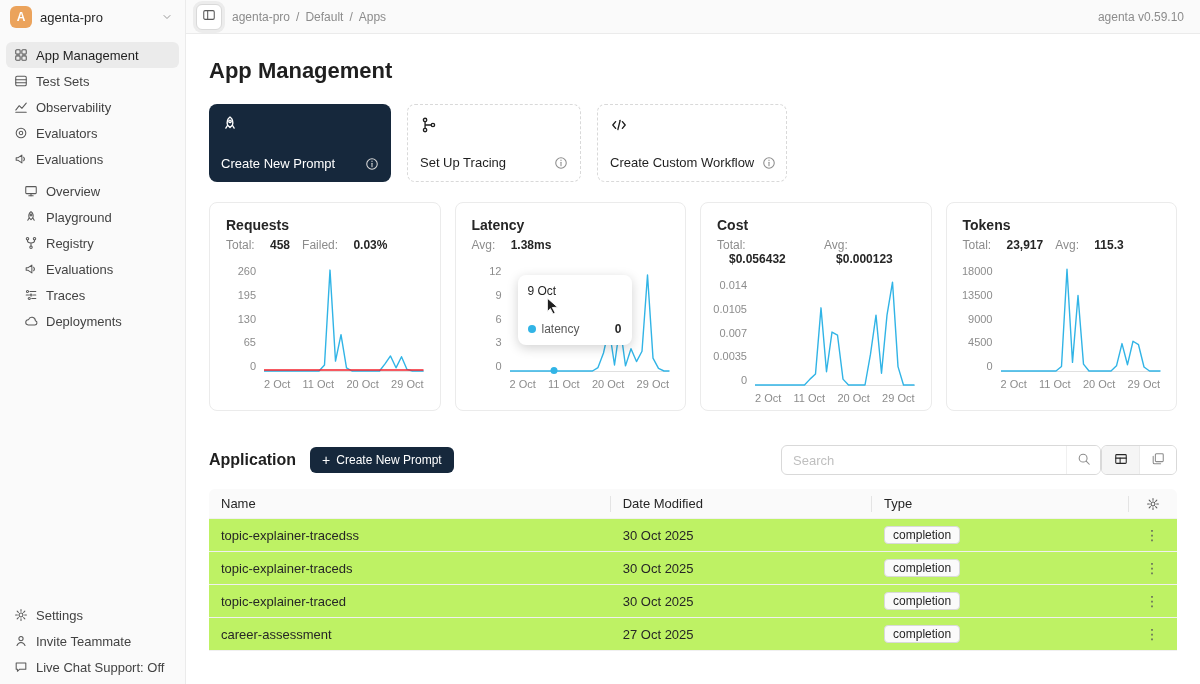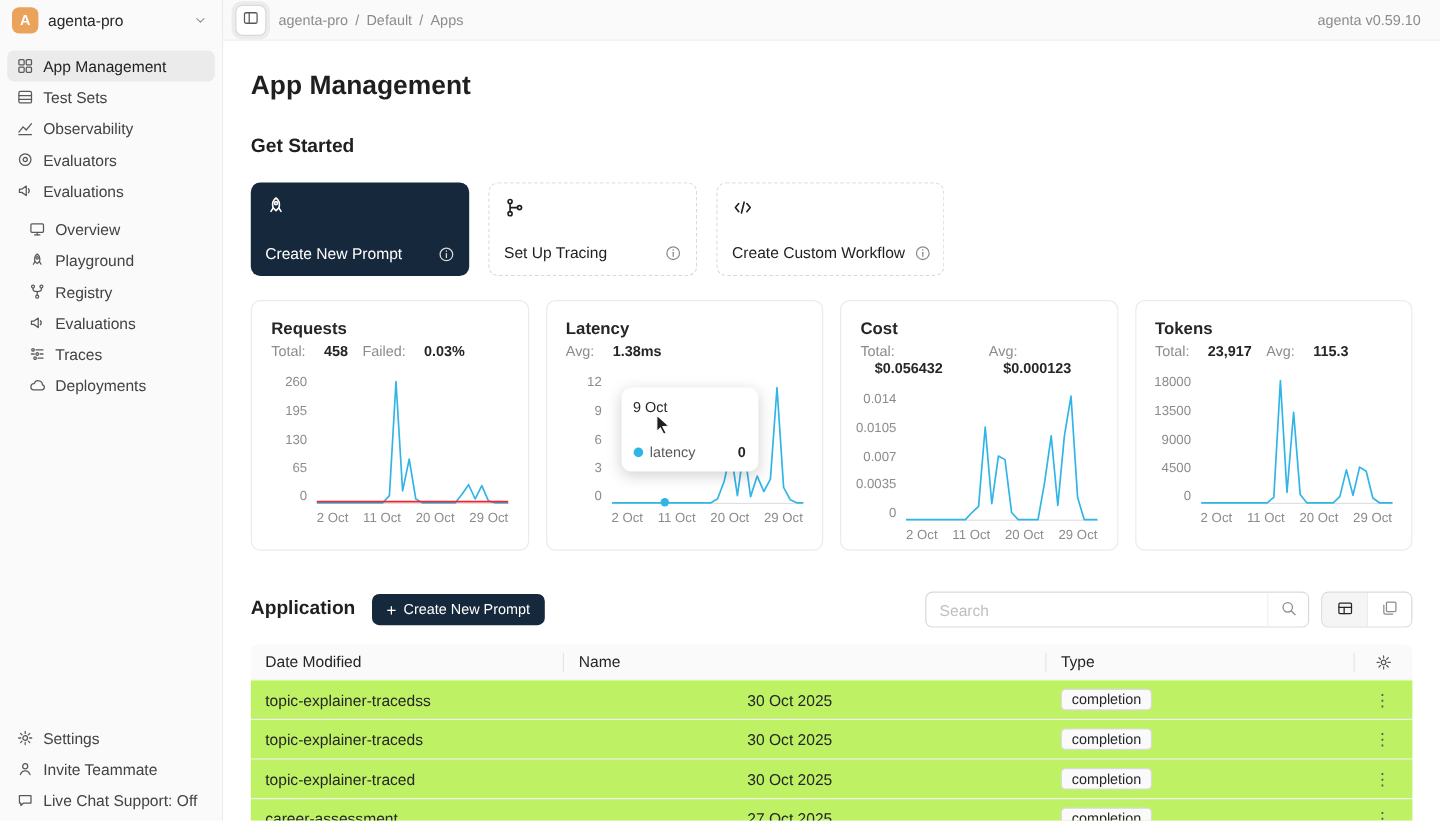--- a/index.html
+++ b/index.html
@@ -66,21 +66,21 @@
   .tt-row{display:flex;align-items:center;gap:6px;margin-top:24px;font-size:12px;}
   .tt-dot{width:8px;height:8px;border-radius:50%;}
   .tt-label{color:#595959;}
   .tt-value{margin-left:auto;color:#262626;font-weight:600;}
   .cursor{position:absolute;left:88px;top:94px;z-index:3;display:inline-flex;}
 
   
   .app-header{display:flex;align-items:center;margin-top:34px;}
   .create-btn{margin-left:14px;height:26px;color:#fff;border:none;border-radius:6px;padding:0 12px;font-size:12px;display:flex;align-items:center;gap:6px;cursor:pointer;font-family:inherit;background:#16283c;}
   .create-btn .plus{font-size:14px;line-height:1;}
-  .app-header-right{margin-left:auto;display:flex;align-items:flex-start;gap:10px;}
+  .app-header-right{margin-left:auto;display:flex;align-items:flex-start;}
   .search-box{width:320px;height:30px;border:1px solid #d9d9d9;border-radius:6px;background:#fff;display:flex;align-items:stretch;overflow:hidden;}
   .search-input{flex:1;border:none;outline:none;padding:0 11px;font-size:13px;font-family:inherit;color:#262626;background:transparent;}
   .search-input::placeholder{color:#bfbfbf;}
   .search-btn{width:34px;border:none;border-left:1px solid #f0f0f0;background:#fff;color:#8c8c8c;display:flex;align-items:center;justify-content:center;cursor:pointer;}
   .view-toggle{display:flex;height:30px;border:1px solid #d9d9d9;border-radius:6px;overflow:hidden;}
   .vt-seg{width:37px;display:flex;align-items:center;justify-content:center;background:#fff;color:#8c8c8c;border:none;cursor:pointer;}
   .vt-seg + .vt-seg{border-left:1px solid #ebebeb;}
   .vt-seg.active{background:#f5f5f5;color:#262626;}
 
   
@@ -271,21 +271,20 @@
           <span class="bc-item">Default</span>
           <span class="bc-sep">/</span>
           <span class="bc-item">Apps</span>
         </div>
       <span class="version">agenta v0.59.10</span>
     </header>
 
     <main class="content">
       <h1 class="page-title">App Management</h1>
 
-      <h2 class="section-heading gs-heading">Get Started</h2>
       <div class="gs-row">
           <div class="gs-card dark">
             <span class="icon gs-icon">
               <svg width="18" height="18" viewBox="0 0 16 16" fill="none" stroke="currentColor" stroke-width="1.2" stroke-linecap="round" stroke-linejoin="round">
                 <path d="M8 1.8c2.2 1.6 3 4.4 2.1 7.3l-2.1 2-2.1-2C5 6.2 5.8 3.4 8 1.8z"></path>
                 <circle cx="8" cy="5.6" r="1.1"></circle>
                 <path d="M5.9 9.1l-1.6 2.6M10.1 9.1l1.6 2.6"></path>
               </svg>
             </span>
             <div class="gs-label-row">
@@ -494,22 +493,22 @@
                     <rect x="5" y="2" width="9" height="9" rx="1"></rect>
                     <path d="M11 13.5H4a1.5 1.5 0 0 1-1.5-1.5V5"></path>
                   </svg></span>
               </button>
           </div>
         </div>
       </div>
 
       <div class="tbl">
         <div class="tbl-header">
+            <div class="th col0">Name</div>
             <div class="th col1">Date Modified</div>
-            <div class="th col0">Name</div>
             <div class="th col2">Type</div>
             <div class="th col-actions">
               <span class="icon">
                 <svg width="14" height="14" viewBox="0 0 16 16" fill="none" stroke="currentColor" stroke-width="1.2" stroke-linecap="round" stroke-linejoin="round">
                   <circle cx="8" cy="8" r="2.2"></circle>
                   <path d="M8 1.8v2M8 12.2v2M1.8 8h2M12.2 8h2M3.6 3.6l1.4 1.4M11 11l1.4 1.4M12.4 3.6L11 5M5 11l-1.4 1.4"></path>
                 </svg>
               </span>
             </div>
           </div>

